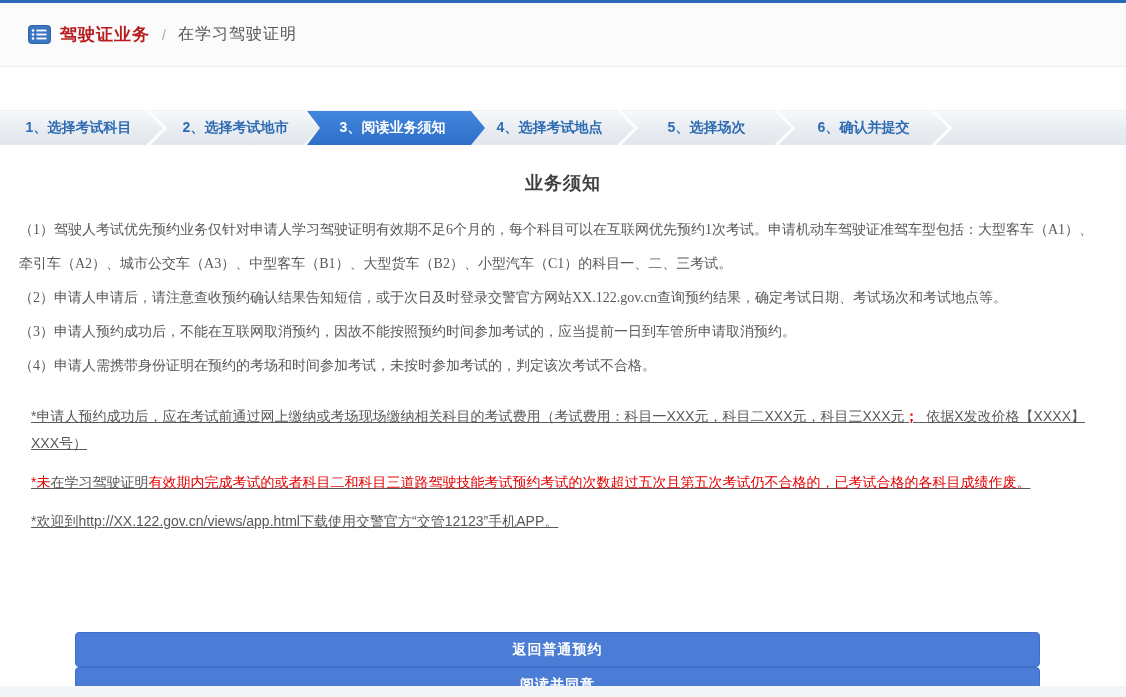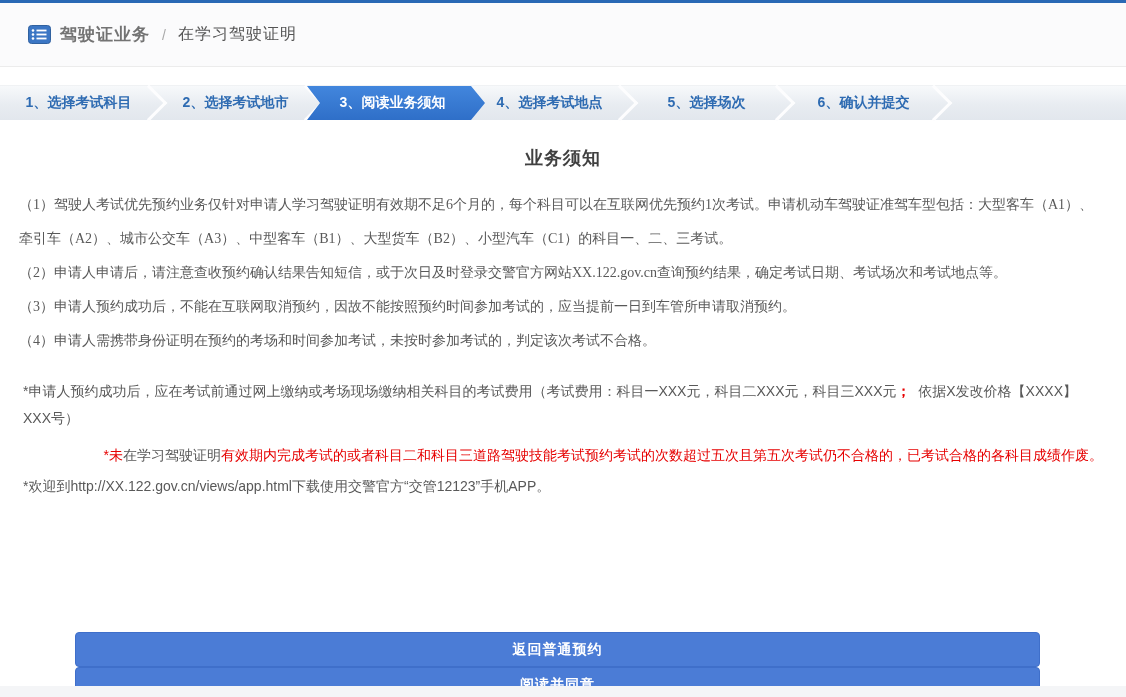--- a/index.html
+++ b/index.html
@@ -11,26 +11,26 @@
     font-family: "Liberation Sans", "DejaVu Sans", sans-serif;
   }
   .top-line { height: 3px; background: #2a69b5; }
   .header {
     height: 64px; background: #fbfbfc;
     border-bottom: 1px solid #ececec;
     display: flex; align-items: center; padding-left: 28px;
   }
   .breadcrumb { display: flex; align-items: center; }
   .crumb-icon { display: inline-flex; margin-right: 9px; }
-  .crumb-cat { color: #737373; font-size: 17px; font-weight: bold; letter-spacing: 1px; }
+  .crumb-cat { color: #b91c1c; font-size: 17px; font-weight: bold; letter-spacing: 1px; }
   .crumb-sep { color: #a9a9a9; font-size: 14px; margin: 0 12px; }
   .crumb-cur { color: #555555; font-size: 16px; letter-spacing: 1px; }
 
   .steps {
-    margin-top: 18px; height: 35px;
+    margin-top: 43px; height: 35px;
     background: linear-gradient(180deg, #f7f9fb 0%, #e8ecf1 55%, #e2e7ed 100%);
     display: flex; position: relative;
     border-top: 1px solid #f0f2f4;
   }
   .step {
     width: 157px; position: relative;
     display: flex; align-items: center; justify-content: center;
     font-size: 14px; font-weight: bold; color: #2e6bb2;
   }
   .step::after {
@@ -51,23 +51,23 @@
   .step .label { position: relative; z-index: 2; }
   .step.active .label { color: #ffffff; }
 
   .main { padding: 0 19px; }
   .notice-title {
     text-align: center; font-size: 18px; font-weight: bold;
     color: #404040; margin: 26px 0 18px; letter-spacing: 1px;
   }
   .notice-body { margin-top: 10px; }
   .para { font-size: 14px; color: #595959; line-height: 34px; margin: 0; font-family: Liberation Serif, serif; }
-  .star { font-size: 14px; color: #595959; line-height: 27px; margin: 4px; }
+  .star { font-size: 14px; color: #595959; line-height: 27px; margin: 12px; text-decoration: underline; }
   .fee { margin-top: 20px; white-space: pre-wrap; }
-  .red-note { margin-top: 10px; text-align: right; }
+  .red-note { margin-top: 10px; }
   .red { color: #e60000; }
   .red-b { color: #e60000; font-weight: bold; }
 
   .footer {
     position: absolute; left: 75px; right: 86px; top: 632px;
     display: flex; justify-content: space-between; flex-direction: column;
   }
   .btn {
     background: #4b7cd6; border: 1px solid #3f6fca; color: #ffffff;
     font-size: 14px; font-weight: bold; font-family: inherit;

